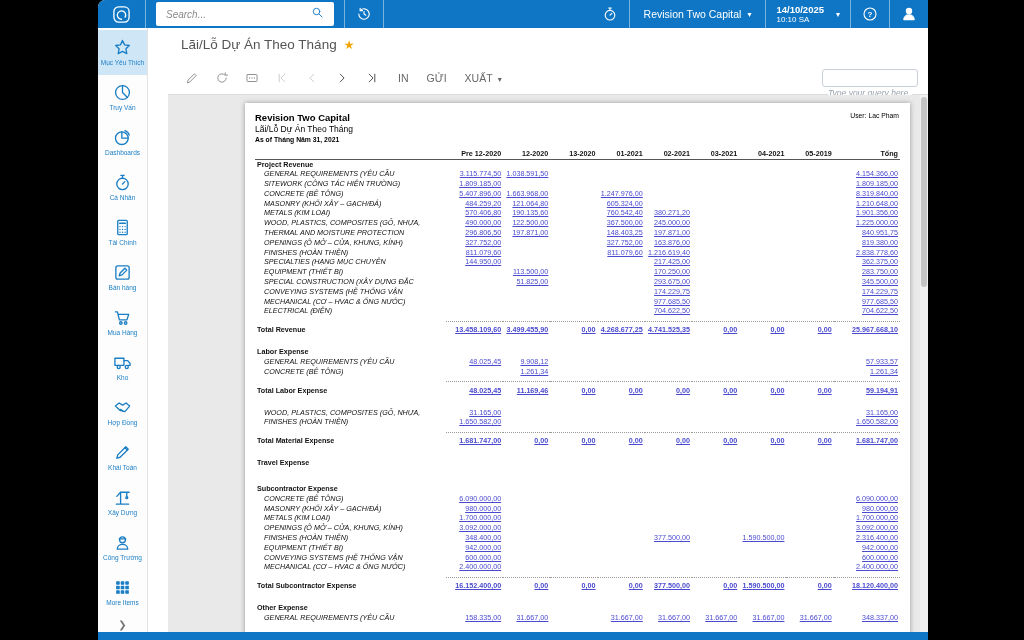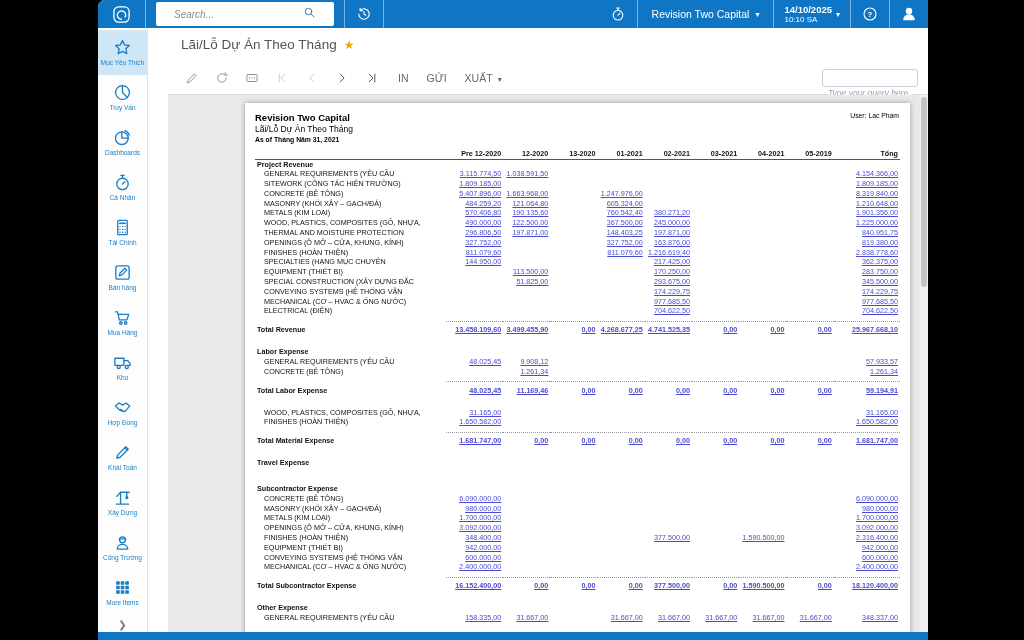--- a/index.html
+++ b/index.html
@@ -7,30 +7,30 @@
               font-family:"Liberation Sans", sans-serif; }
   .window { position:absolute; left:98px; top:0; width:830px; height:640px;
             background:#fff; border-top-left-radius:7px; overflow:hidden; }
   
   .topbar { position:absolute; left:0; top:0; right:0; height:28px;
             background:#0e76c4; display:flex; align-items:center; color:#fff; }
   .tb-sep { width:1px; height:28px; background:rgba(255,255,255,.45); flex:0 0 1px; }
   .tb-logo { width:47px; display:flex; align-items:center; justify-content:center; }
   .tb-logo svg { width:19px; height:19px; }
   .search-wrap { margin:0 10px; width:178px; height:24px; background:#fff; border-radius:2px;
-                 display:flex; align-items:center; padding:0 18px; }
+                 display:flex; align-items:center; padding:0 10px; }
   .search-wrap input { border:none; outline:none; flex:1; font-size:10px; font-style:italic;
                        color:#333; font-family:"Liberation Sans", sans-serif; min-width:0; }
   .search-wrap input::placeholder { color:#8a8a8a; font-style:italic; }
   .search-wrap .icn { color:#0e76c4; } .search-wrap .icn svg{ width:13px; height:13px; }
   .tb-btn { width:38px; height:28px; display:flex; align-items:center; justify-content:center; }
   .tb-btn svg { width:16px; height:16px; }
   .tb-right { margin-left:auto; display:flex; align-items:center; height:28px; }
   .tb-company { display:flex; align-items:center; gap:6px; padding:0 14px; font-size:10.5px; }
-  .tb-date { display:flex; align-items:center; gap:4px; padding:0 10px; }
+  .tb-date { display:flex; align-items:center; gap:12px; padding:0 10px; }
   .tb-date .d1 { font-size:9.5px; font-weight:bold; line-height:11px; }
   .tb-date .d2 { font-size:8px; line-height:9px; }
   .caret { font-size:8px; }
   
   .sidebar { position:absolute; left:0; top:28px; width:50px; bottom:8px; background:#fdfdfd;
              border-right:1px solid #e4e4e4; padding-top:2px; }
   .side-item { height:45px; display:flex; flex-direction:column; align-items:center;
                justify-content:center; gap:2px; cursor:pointer; }
   .side-item.active { background:#cfe6f7; }
   .si-icon { color:#1a7ec5; height:19px; } .si-icon svg { width:19px; height:19px; }
@@ -64,21 +64,21 @@
   .rep-company { font-size:9.5px; font-weight:bold; color:#000; }
   .rep-title { font-size:8.5px; color:#000; margin-top:1px; }
   .rep-asof { font-size:6.8px; font-weight:bold; margin-top:2px; }
   .rep-user { position:absolute; right:11px; top:9px; font-size:6.8px; color:#000; }
   table.rep { border-collapse:collapse; table-layout:fixed; width:645px; margin-top:3px; }
   table.rep td { font-size:7.2px; height:9.8px; line-height:9.6px; padding:0 2px;
                  white-space:nowrap; overflow:hidden; vertical-align:bottom; color:#111; }
   td.num { text-align:right; }
   tr.hd td { font-weight:bold; border-bottom:1px solid #555; height:13px; }
   tr.sec td { font-weight:bold; }
-  tr.item td.lbl { padding-left:9px; }
+  tr.item td.lbl { padding-left:9px;font-style:italic; }
   .lnk { color:#4a4ad0; text-decoration:underline; cursor:pointer; }
   tr.tot td { font-weight:bold; height:14px; }
   tr.tot td.num { border-top:1px dotted #999; }
   tr.tot .lnk { font-weight:bold; }
   tr.sp6 td { height:5px; } tr.sp12 td { height:12px; } tr.sp16 td { height:16px; }
   
   .vscroll { position:absolute; right:0; top:0; bottom:0; width:8px; background:#f1f1f1; }
   .vscroll .thumb { position:absolute; left:1px; right:1px; top:2px; height:190px;
                     background:#c4c4c4; border-radius:3px; }
   

